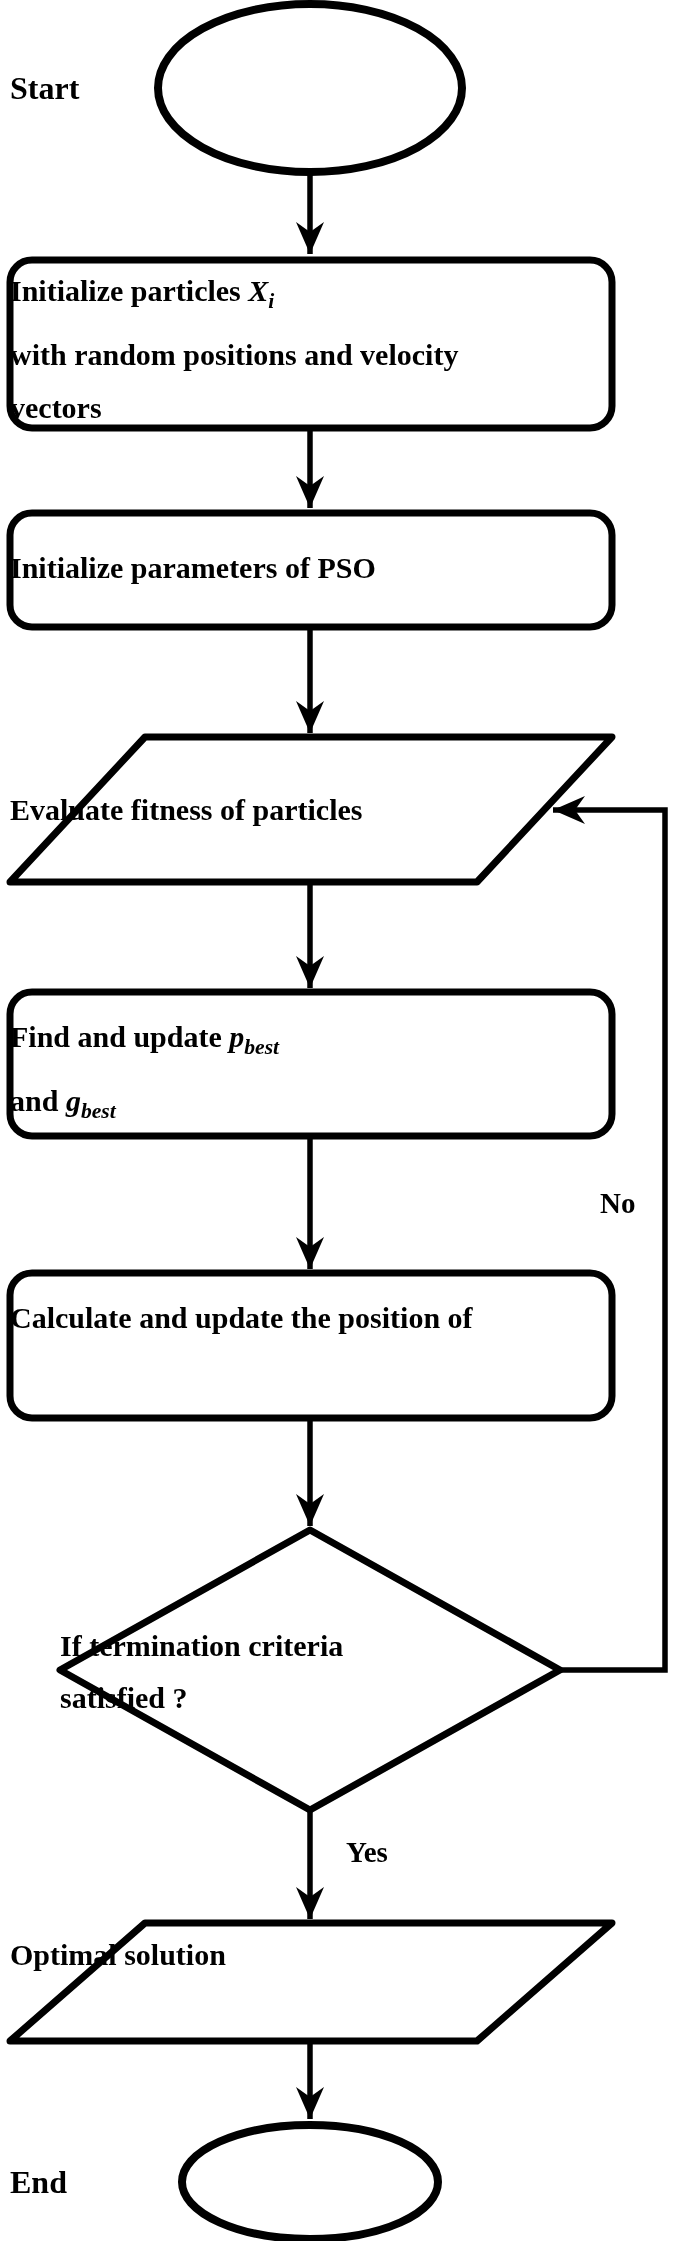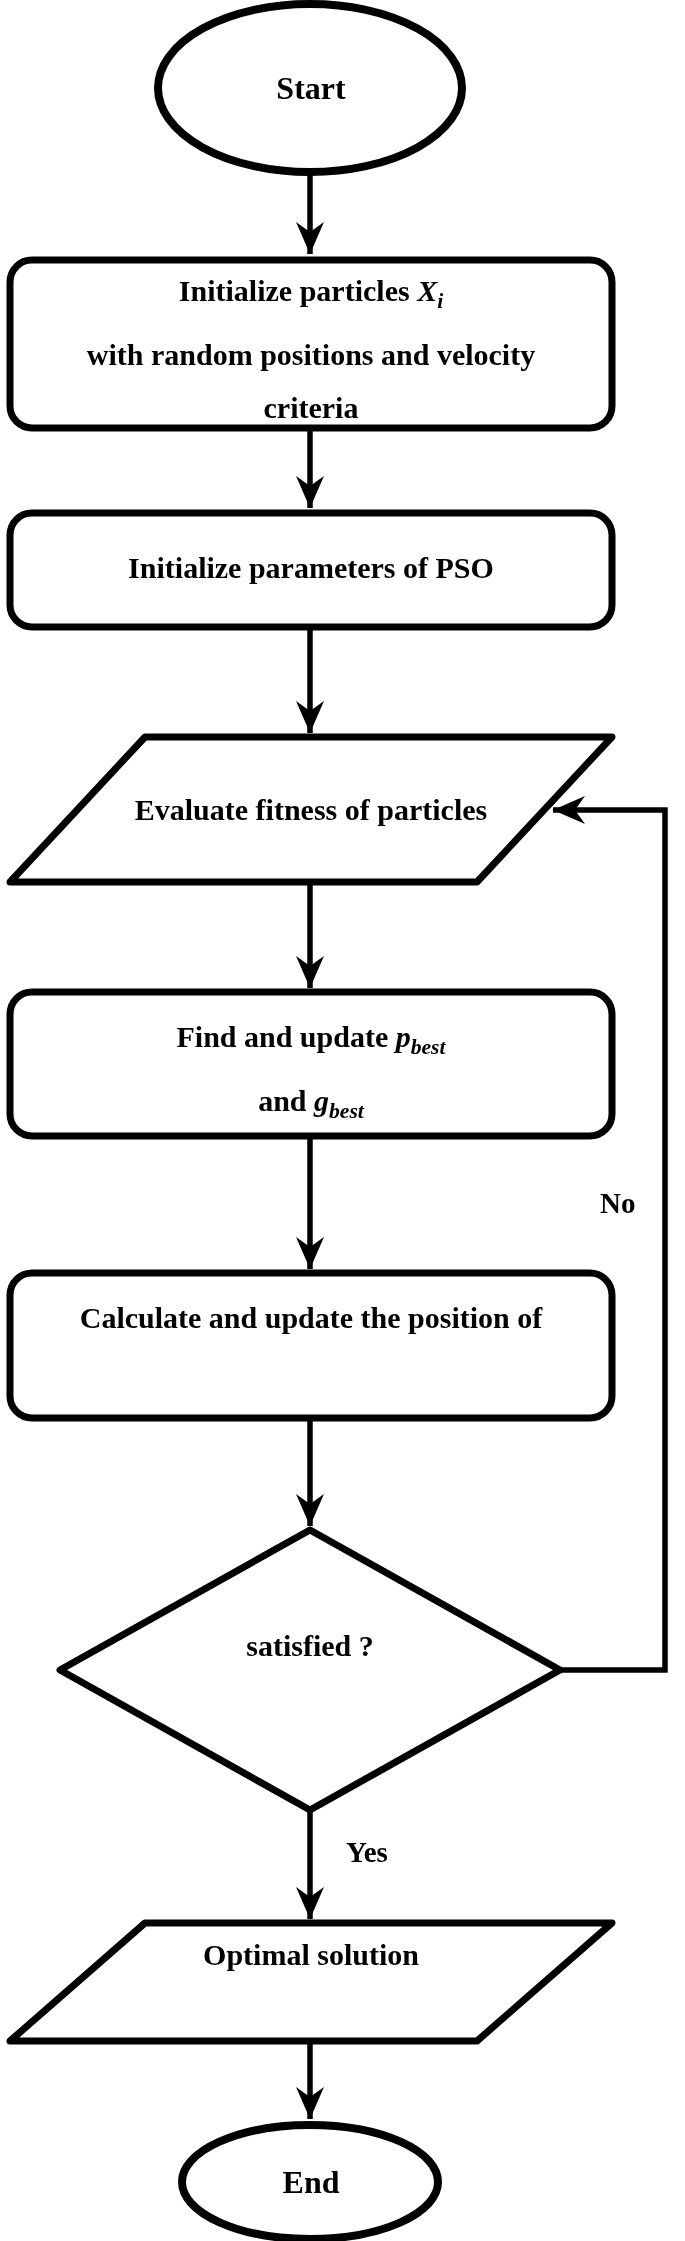--- a/index.html
+++ b/index.html
@@ -8,21 +8,20 @@
     width:685px;height:2241px;
     background:#ffffff;
     font-family:"Liberation Serif", serif;
     overflow:hidden;
   }
   #shapes{position:absolute;left:0;top:0;width:685px;height:2241px;}
   .label{
     position:absolute;
     color:#000;
     font-weight:bold;
-    text-align:center;
     white-space:nowrap;
   }
   .node-text{left:10px;width:602px;font-size:30px;line-height:53px;}
   .var{font-style:italic;}
   .sub{font-style:italic;font-size:0.72em;vertical-align:-0.32em;letter-spacing:0;}
   .terminal{font-size:32px;line-height:32px;}
   .edge-label{font-size:29px;line-height:29px;}
 </style>
 </head>
 <body>
@@ -55,37 +54,38 @@
     <path d="M310,1530 L560,1670 L310,1810 L60,1670 Z" fill="#fff" stroke="#000" stroke-width="7" stroke-linejoin="round"></path>
     <path d="M145,1923 L612,1923 L477,2041 L10,2041 Z" fill="#fff" stroke="#000" stroke-width="7" stroke-linejoin="round"></path>
     <ellipse cx="310" cy="2182" rx="128" ry="57" fill="#fff" stroke="#000" stroke-width="8"></ellipse>
   </svg>
 
   <div class="label node-text terminal" style="top:72px;">Start</div>
 
   <div class="label node-text" style="top:264px;">
     <div><span>Initialize particles </span><span class="var">X</span><span class="sub">i</span></div>
     <div>with random positions and velocity</div>
-    <div>criteria</div>
+    <div>vectors</div>
   </div>
 
   <div class="label node-text" style="top:552px;line-height:32px;">Initialize parameters of PSO</div>
 
   <div class="label node-text" style="top:794px;line-height:32px;">Evaluate fitness of particles</div>
 
   <div class="label node-text" style="top:1010px;">
     <div><span>Find and update </span><span class="var">p</span><span class="sub">best</span></div>
     <div><span>and </span><span class="var">g</span><span class="sub">best</span></div>
   </div>
 
   <div class="label node-text" style="top:1291px;">
     <div>Calculate and update the position of</div>
   </div>
 
   <div class="label" style="top:1620px;left:60px;width:500px;font-size:30px;line-height:52px;">
+    <div>If termination criteria</div>
     <div>satisfied ?</div>
   </div>
 
   <div class="label edge-label" style="top:1838px;left:316px;text-align:left;margin-left:30px;">Yes</div>
 
   <div class="label edge-label" style="top:1189px;left:600px;width:58px;text-align:left;">No</div>
 
   <div class="label node-text" style="top:1928px;">
     <div>Optimal solution</div>
   </div>

